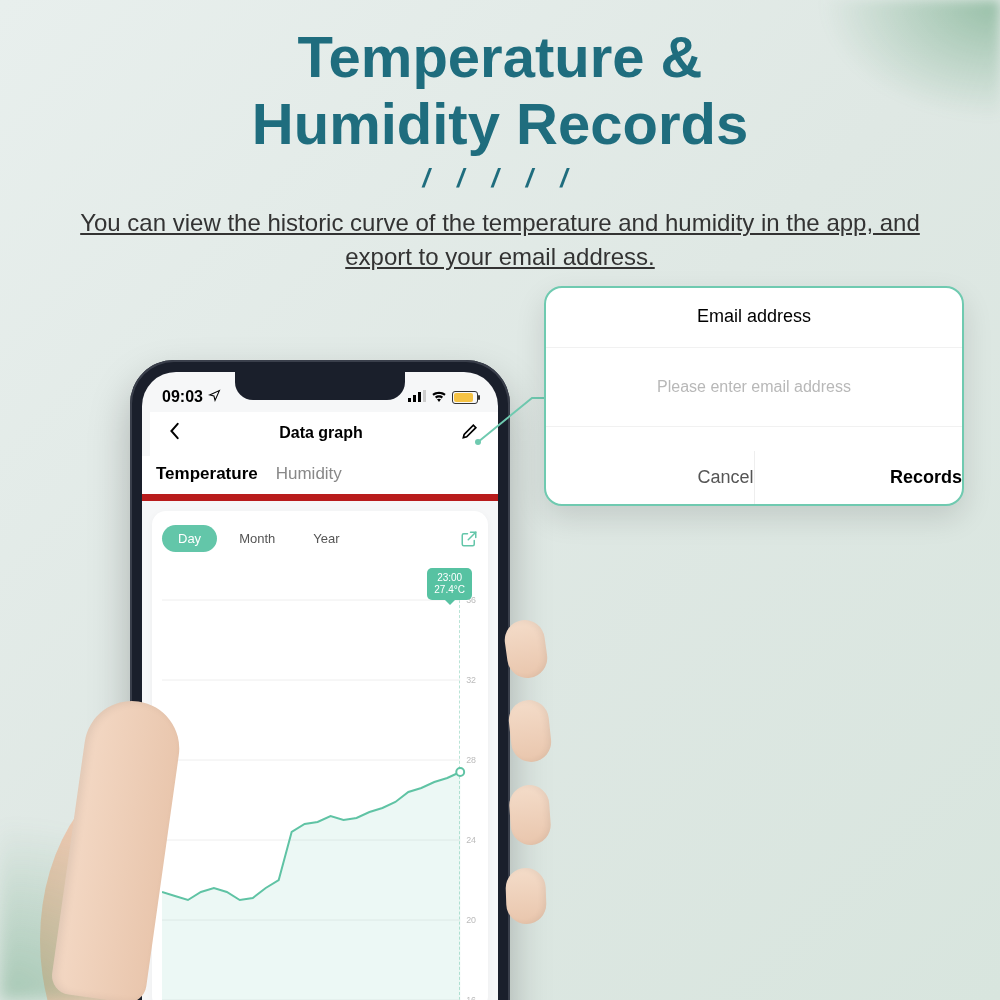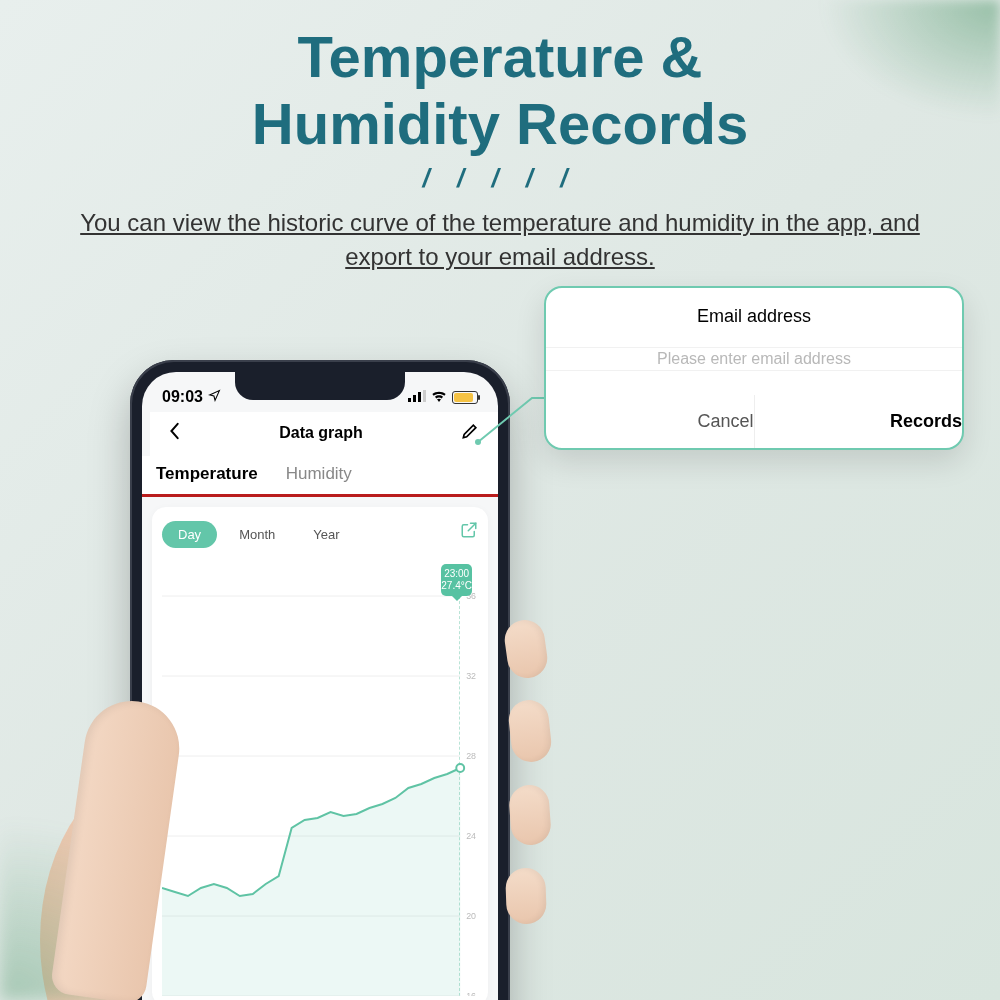--- a/index.html
+++ b/index.html
@@ -53,40 +53,40 @@
   .status-right { display:flex; align-items:center; gap:5px; }
   .battery { width:26px; height:13px; border:1px solid #333; border-radius:3px; position:relative; }
   .battery::after{content:''; position:absolute; right:-3px; top:3px; width:2px; height:5px; background:#333; border-radius:1px;}
   .battery-fill{ position:absolute; left:1px; top:1px; bottom:1px; width:80%; background:#f5c243; border-radius:2px;}
 
   .app-header { display:flex; align-items:center; justify-content:space-between; padding:8px 18px 10px; background:#fff;margin-left:8px; }
   .app-header .title { font-size:16px; font-weight:700; color:#000; }
   .back-chev { font-size:22px; font-weight:300; }
   .edit-ic svg { width:20px; height:20px; }
 
-  .tabs { display:flex; gap:28px; padding:8px 14px 10px; background:#fff; border-bottom:3px solid #b91c1c;}
+  .tabs { display:flex; gap:18px; padding:8px 14px 10px; background:#fff; border-bottom:7px solid #b91c1c;}
   .tab { font-size:17px; color:#888; }
   .tab.active { font-weight:700; color:#000; }
 
   .card {
     margin:10px; background:#fff; border-radius:14px; padding:14px 10px 10px;
     box-shadow:0 2px 8px rgba(0,0,0,0.04);
   }
-  .range-row { display:flex; align-items:flex-start; justify-content:space-between; }
+  .range-row { display:flex; align-items:flex-end; justify-content:space-between; }
   .range-pills { display:flex; gap:6px; align-items:center; font-size:13px; }
   .pill { padding:6px 16px; border-radius:16px; color:#555; }
   .pill.active { background:#63c6a9; color:#fff; }
   .export-ic { color:#63c6a9; }
   .export-ic svg{ width:18px; height:18px; }
 
   .chart-wrap { position:relative; height:430px; margin-top:18px; }
   .tooltip-badge {
     position:absolute; right:6px; top:-2px;
     background:#57c2a2; color:#fff; font-size:10px;
-    padding:4px 0; border-radius:5px; text-align:center; line-height:1.2;
+    padding:4px 7px; border-radius:5px; text-align:center; line-height:1.2;
     z-index:3;
   }
   .tooltip-badge .arrow{
     position:absolute; bottom:-5px; left:50%; transform:translateX(-50%);
     width:0;height:0;border-left:5px solid transparent;border-right:5px solid transparent;border-top:5px solid #57c2a2;
   }
   .vguide { position:absolute; top:30px; bottom:0; width:0; border-left:1px dashed #b9e4d6; right:18px; }
   svg.plot { position:absolute; left:0; top:0; width:100%; height:100%; }
 
   
@@ -111,21 +111,21 @@
   
   .popup {
     position:absolute; right:36px; top:286px;
     width:420px; background:#fff; border-radius:18px;
     border:2px solid #6fcab0;
     box-shadow:0 12px 30px rgba(0,0,0,0.12);
     overflow:hidden;
   }
   .popup-title { text-align:center; font-weight:400; font-size:18px; padding:18px 0 20px; }
   .popup-input {
-    margin:0 0 24px; padding:2px 0; text-align:center; color:#b8b8b8; font-size:16px;
+    margin:0 0 24px; padding:30px 0; text-align:center; color:#b8b8b8; font-size:16px;
     border-top:1px solid #f1f1f1; border-bottom:1px solid #f1f1f1; background:#fff;
   }
   .popup-actions { display:flex; }
   .popup-actions > div { flex:1; text-align:right; padding:16px 0; font-size:18px; }
   .popup-actions .cancel { color:#555; border-right:1px solid #eee; }
   .popup-actions .confirm { font-weight:700; color:#000; }
   .callout-line {
     position:absolute; width:86px; height:60px; top:388px; left:472px;
   }
   .callout-line svg{width:100%;height:100%;}

